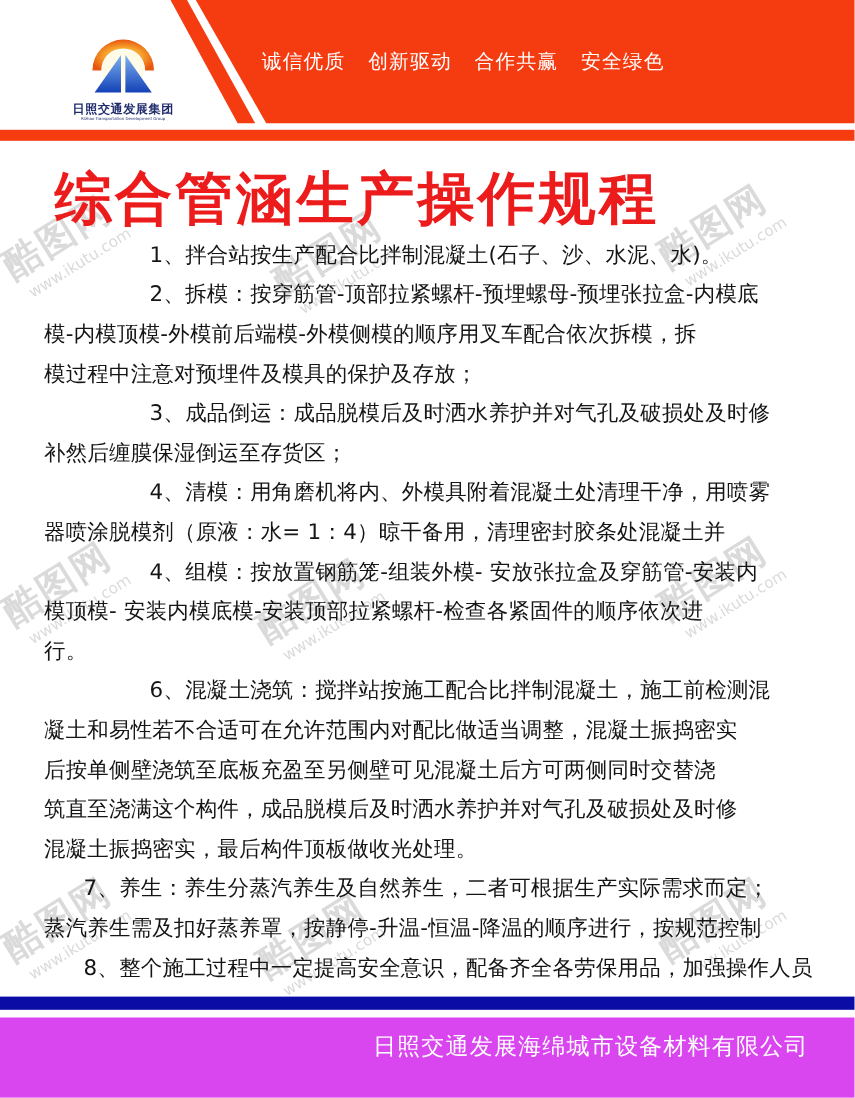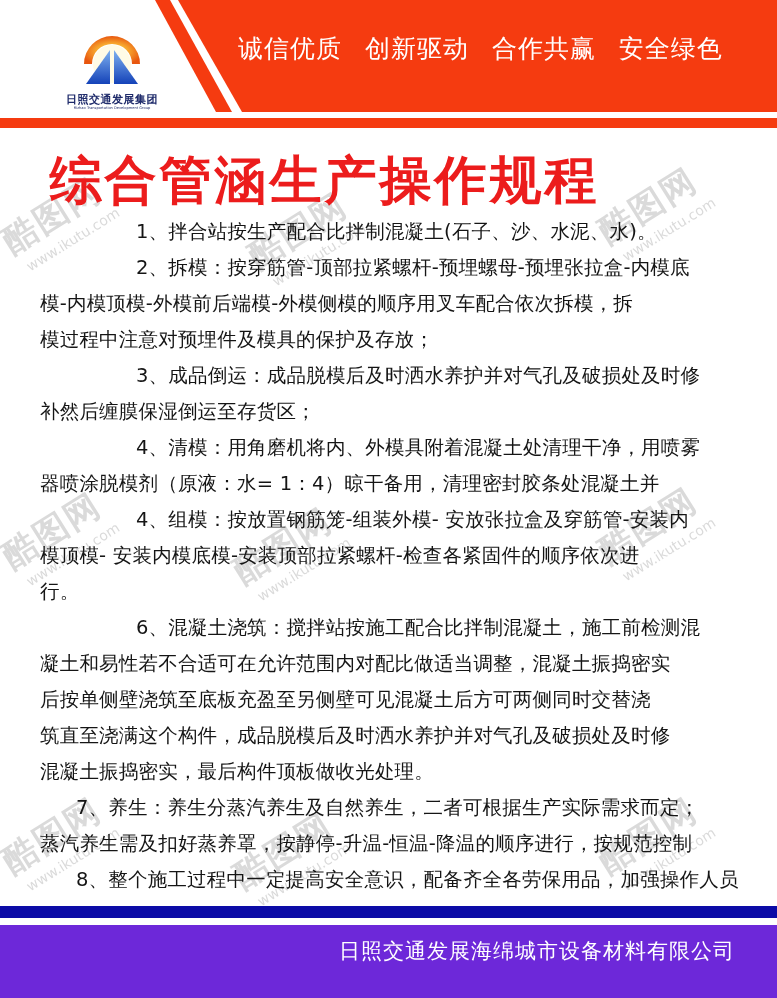--- a/index.html
+++ b/index.html
@@ -8,21 +8,21 @@
 
   
   .header { position: absolute; left: 0; top: 0; width: 777px; height: 130px; }
   .header svg.band { position: absolute; left: 0; top: 0; }
   .logo { position: absolute; left: 62px; top: 28px; width: 100px; height: 82px; }
   .logo svg { position: absolute; left: 18px; top: 0; }
   .logo-cn { position: absolute; left: 0; top: 64px; width: 100px; text-align: center;
              font-size: 11px; font-weight: bold; color: #1f2b6b; letter-spacing: 0.5px; white-space: nowrap; }
   .logo-en { position: absolute; left: 0; top: 78px; width: 100px; text-align: center;
              font-size: 3.6px; color: #1f2b6b; white-space: nowrap; }
-  .slogan { position: absolute; left: 238px; top: 32px; font-size: 25px; color: #ffffff;
+  .slogan { position: absolute; left: 238px; top: 44px; font-size: 18px; color: #ffffff;
             letter-spacing: 1px; white-space: nowrap; }
   .slogan span { margin-right: 14px; }
 
   
   .wm { position: absolute; color: rgba(150,150,150,0.35); transform: rotate(-32deg);
         transform-origin: left top; white-space: nowrap; pointer-events: none; }
   .wm .big { font-size: 34px; font-weight: bold; display: block; letter-spacing: 2px; }
   .wm .small { font-size: 14px; display: block; margin-left: 6px; }
 
   
@@ -34,21 +34,21 @@
              line-height: 36px; color: #151515; }
   .para { display: block; }
   .para .line { display: block; white-space: nowrap; }
   .para .line.first { text-indent: 60px; margin-left: 36px; }
   .para.noindent .line.first { text-indent: 0; }
   .content .line { letter-spacing: 0.2px; }
   .clip { overflow: hidden; width: 737px; }
 
   
   .footer-stripe { position: absolute; left: 0; top: 906px; width: 777px; height: 12px; background: #0b0ba6; }
-  .footer { position: absolute; left: 0; top: 925px; width: 777px; height: 73px; background: #6d28d9; }
+  .footer { position: absolute; left: 0; top: 925px; width: 777px; height: 73px; background: #d946ef; }
   .footer-company { position: absolute; right: 42px; top: 12px; font-size: 21px; color: #ffffff; letter-spacing: 1px; }
 </style>
 </head>
 <body>
 
 <div class="header">
   <svg class="band" width="777" height="130">
 
     <polygon points="155,0 170,0 232,112 216,112" fill="#f53b10"></polygon>
 

